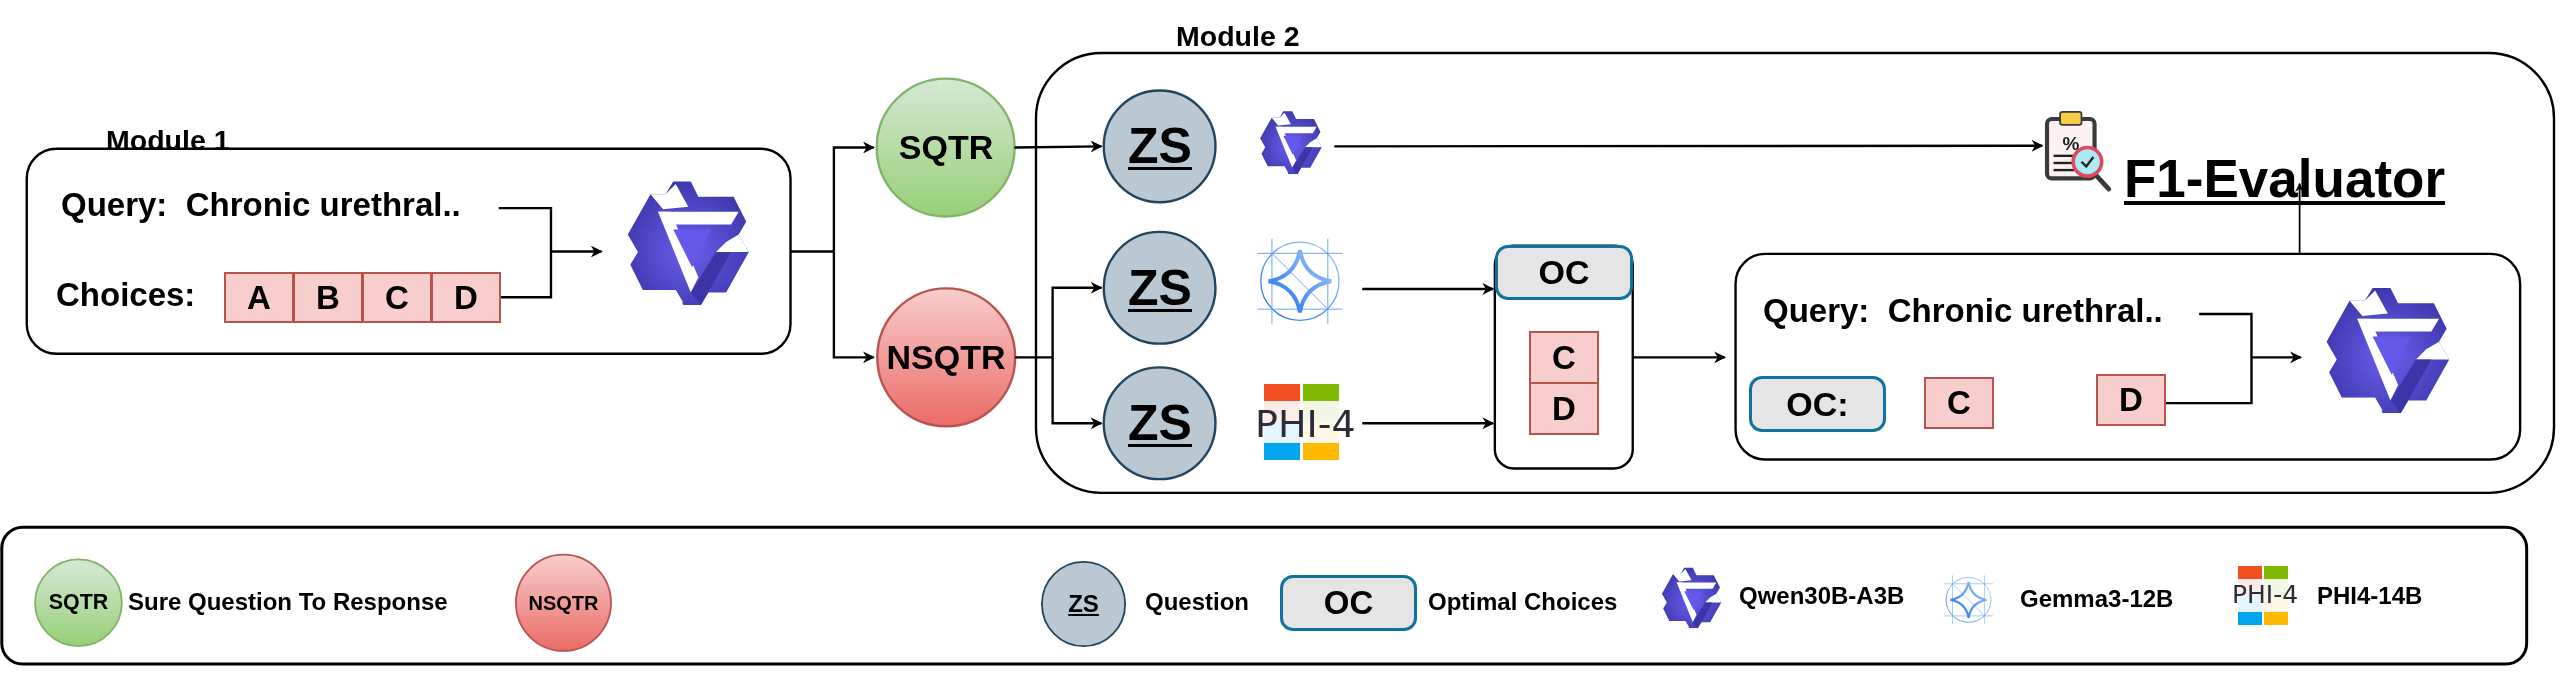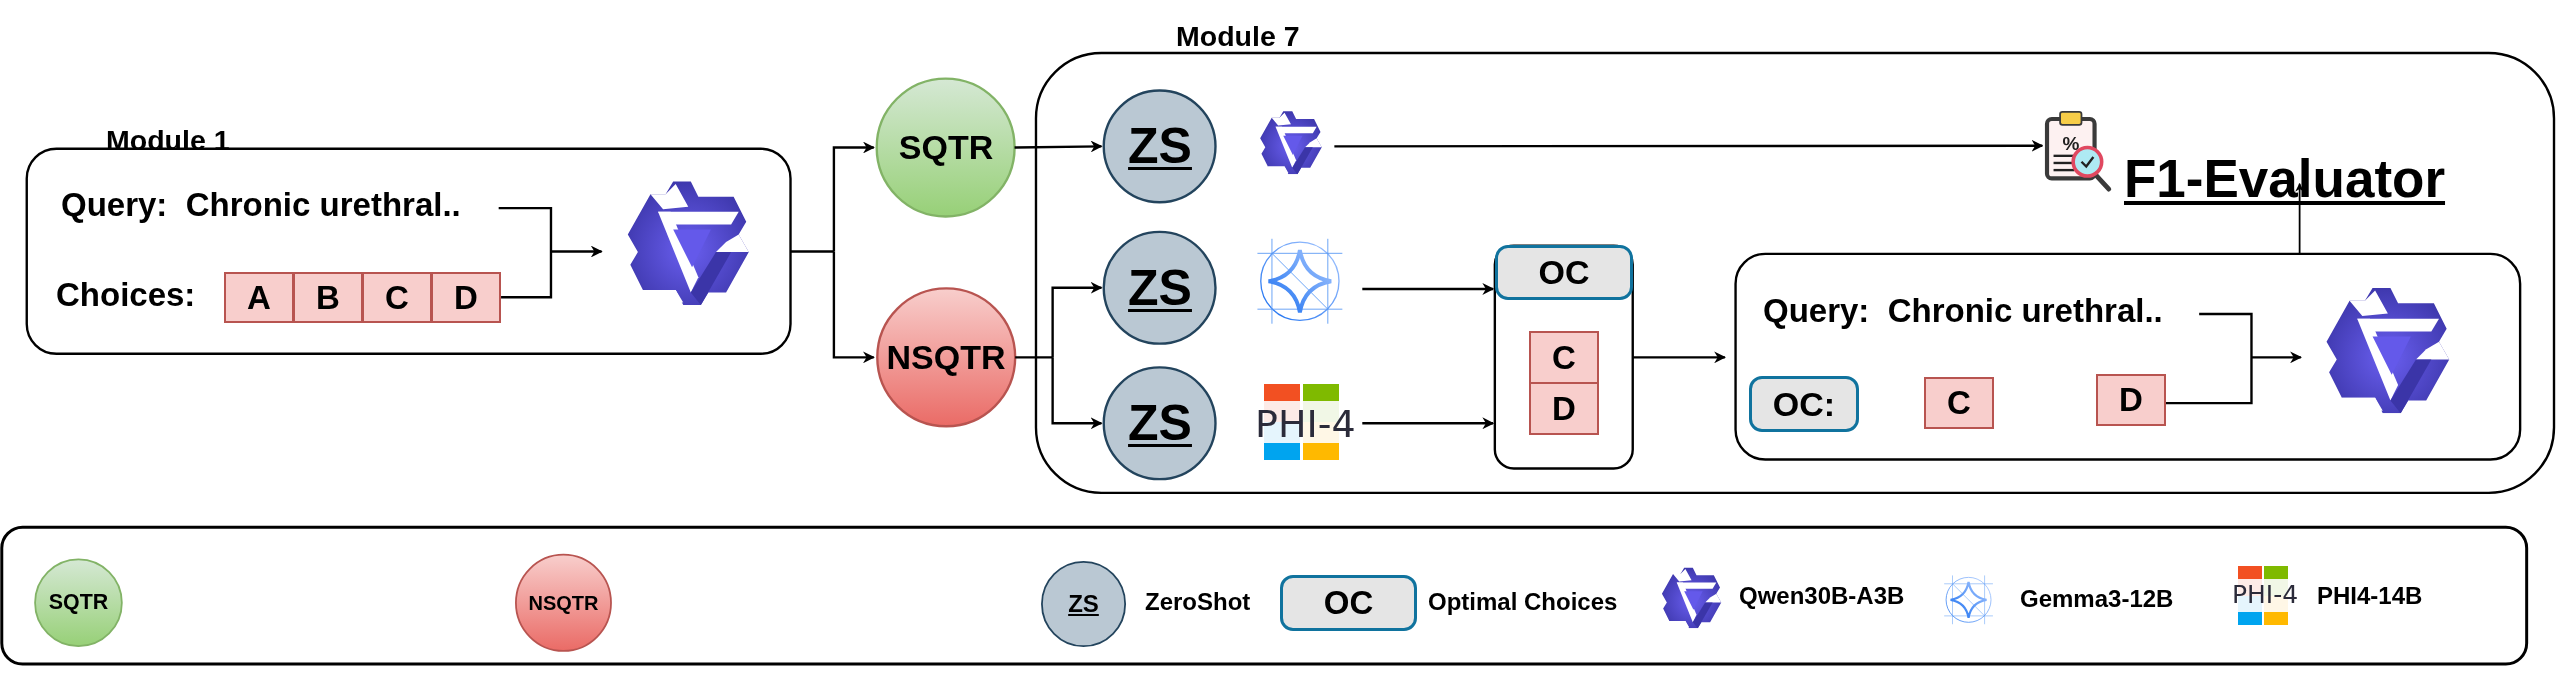--- a/index.html
+++ b/index.html
@@ -129,21 +129,21 @@
 
     <rect x="3" y="887" width="4248" height="230" rx="35" ry="35" fill="none" stroke="#000" stroke-width="5"></rect>
     <ellipse cx="132" cy="1014" rx="73" ry="73" fill="url(#gGreen)" stroke="#82b366" stroke-width="3"></ellipse>
     <ellipse cx="948" cy="1014" rx="80" ry="81" fill="url(#gRed)" stroke="#b85450" stroke-width="3"></ellipse>
     <ellipse cx="1823" cy="1016" rx="70" ry="71" fill="#bac8d3" stroke="#23445d" stroke-width="3"></ellipse>
     <use href="#qwenSym" x="2794" y="953" width="104" height="104"></use>
     <use href="#gemmaSym" x="3258" y="955" width="108" height="108"></use>
   </svg>
 
   <div class="abs lbl-module" style="left:106px; top:124px;">Module 1</div>
-  <div class="abs lbl-module" style="left:1176px; top:20px;">Module 7</div>
+  <div class="abs lbl-module" style="left:1176px; top:20px;">Module 2</div>
 
   <div class="abs lbl-query" style="left:61px; top:186px;">
     <span>Query:</span>&nbsp;
     <span>Chronic urethral..</span>
   </div>
   <div class="abs lbl-query" style="left:56px; top:276px;">Choices:</div>
   <div class="choice-cell" style="left:224px; top:272px; width:70px; height:51px;">A</div>
   <div class="choice-cell" style="left:293px; top:272px; width:70px; height:51px;">B</div>
   <div class="choice-cell" style="left:362px; top:272px; width:70px; height:51px;">C</div>
   <div class="choice-cell" style="left:431px; top:272px; width:70px; height:51px;">D</div>
@@ -168,32 +168,33 @@
   </div>
 
   <div class="oc-pill" style="left:1495px; top:245px; width:138px; height:55px; font-size:34px;">OC</div>
   <div class="choice-cell" style="left:1529px; top:331px; width:70px; height:53px;">C</div>
   <div class="choice-cell" style="left:1529px; top:382px; width:70px; height:53px;">D</div>
 
   <div class="abs lbl-query" style="left:1763px; top:292px;">
     <span>Query:</span>&nbsp;
     <span>Chronic urethral..</span>
   </div>
-  <div class="oc-pill" style="left:1749px; top:376px; width:110px; height:56px; font-size:34px;">OC:</div>
+  <div class="oc-pill" style="left:1749px; top:376px; width:137px; height:56px; font-size:34px;">OC:</div>
   <div class="choice-cell" style="left:1924px; top:377px; width:70px; height:52px;">C</div>
   <div class="choice-cell" style="left:2096px; top:374px; width:70px; height:52px;">D</div>
 
   <div class="abs f1" style="left:2124px; top:132px;margin-top:16px;">F1-Evaluator</div>
 
   <div class="legend-node" style="left:35px; top:559px; width:87px; height:87px; font-size:21.4px;">SQTR</div>
+  <div class="abs legend-text" style="left:128px; top:588px;">Sure Question To Response</div>
 
   <div class="legend-node" style="left:516px; top:555px; width:95px; height:96px; font-size:20px;">NSQTR</div>
 
   <div class="legend-node" style="left:1042px; top:562px; width:83px; height:84px; font-size:24px; text-decoration:underline;">ZS</div>
-  <div class="abs legend-text" style="left:1145px; top:588px;">ZeroShot</div>
+  <div class="abs legend-text" style="left:1145px; top:588px;">Question</div>
 
   <div class="oc-pill" style="left:1280px; top:575px; width:137px; height:56px; font-size:33px;">OC</div>
   <div class="abs legend-text" style="left:1428px; top:588px;">Optimal Choices</div>
 
   <div class="abs legend-text" style="left:1739px; top:582px;">Qwen30B-A3B</div>
   <div class="abs legend-text" style="left:2020px; top:585px;">Gemma3-12B</div>
 
   <div class="abs" style="left:2232px; top:566px; width:62px; height:59px;">
     <div style="position:absolute; left:6px; top:0; width:24px; height:13px; background:#f25022;"></div>
     <div style="position:absolute; left:32px; top:0; width:24px; height:13px; background:#7fba00;"></div>

